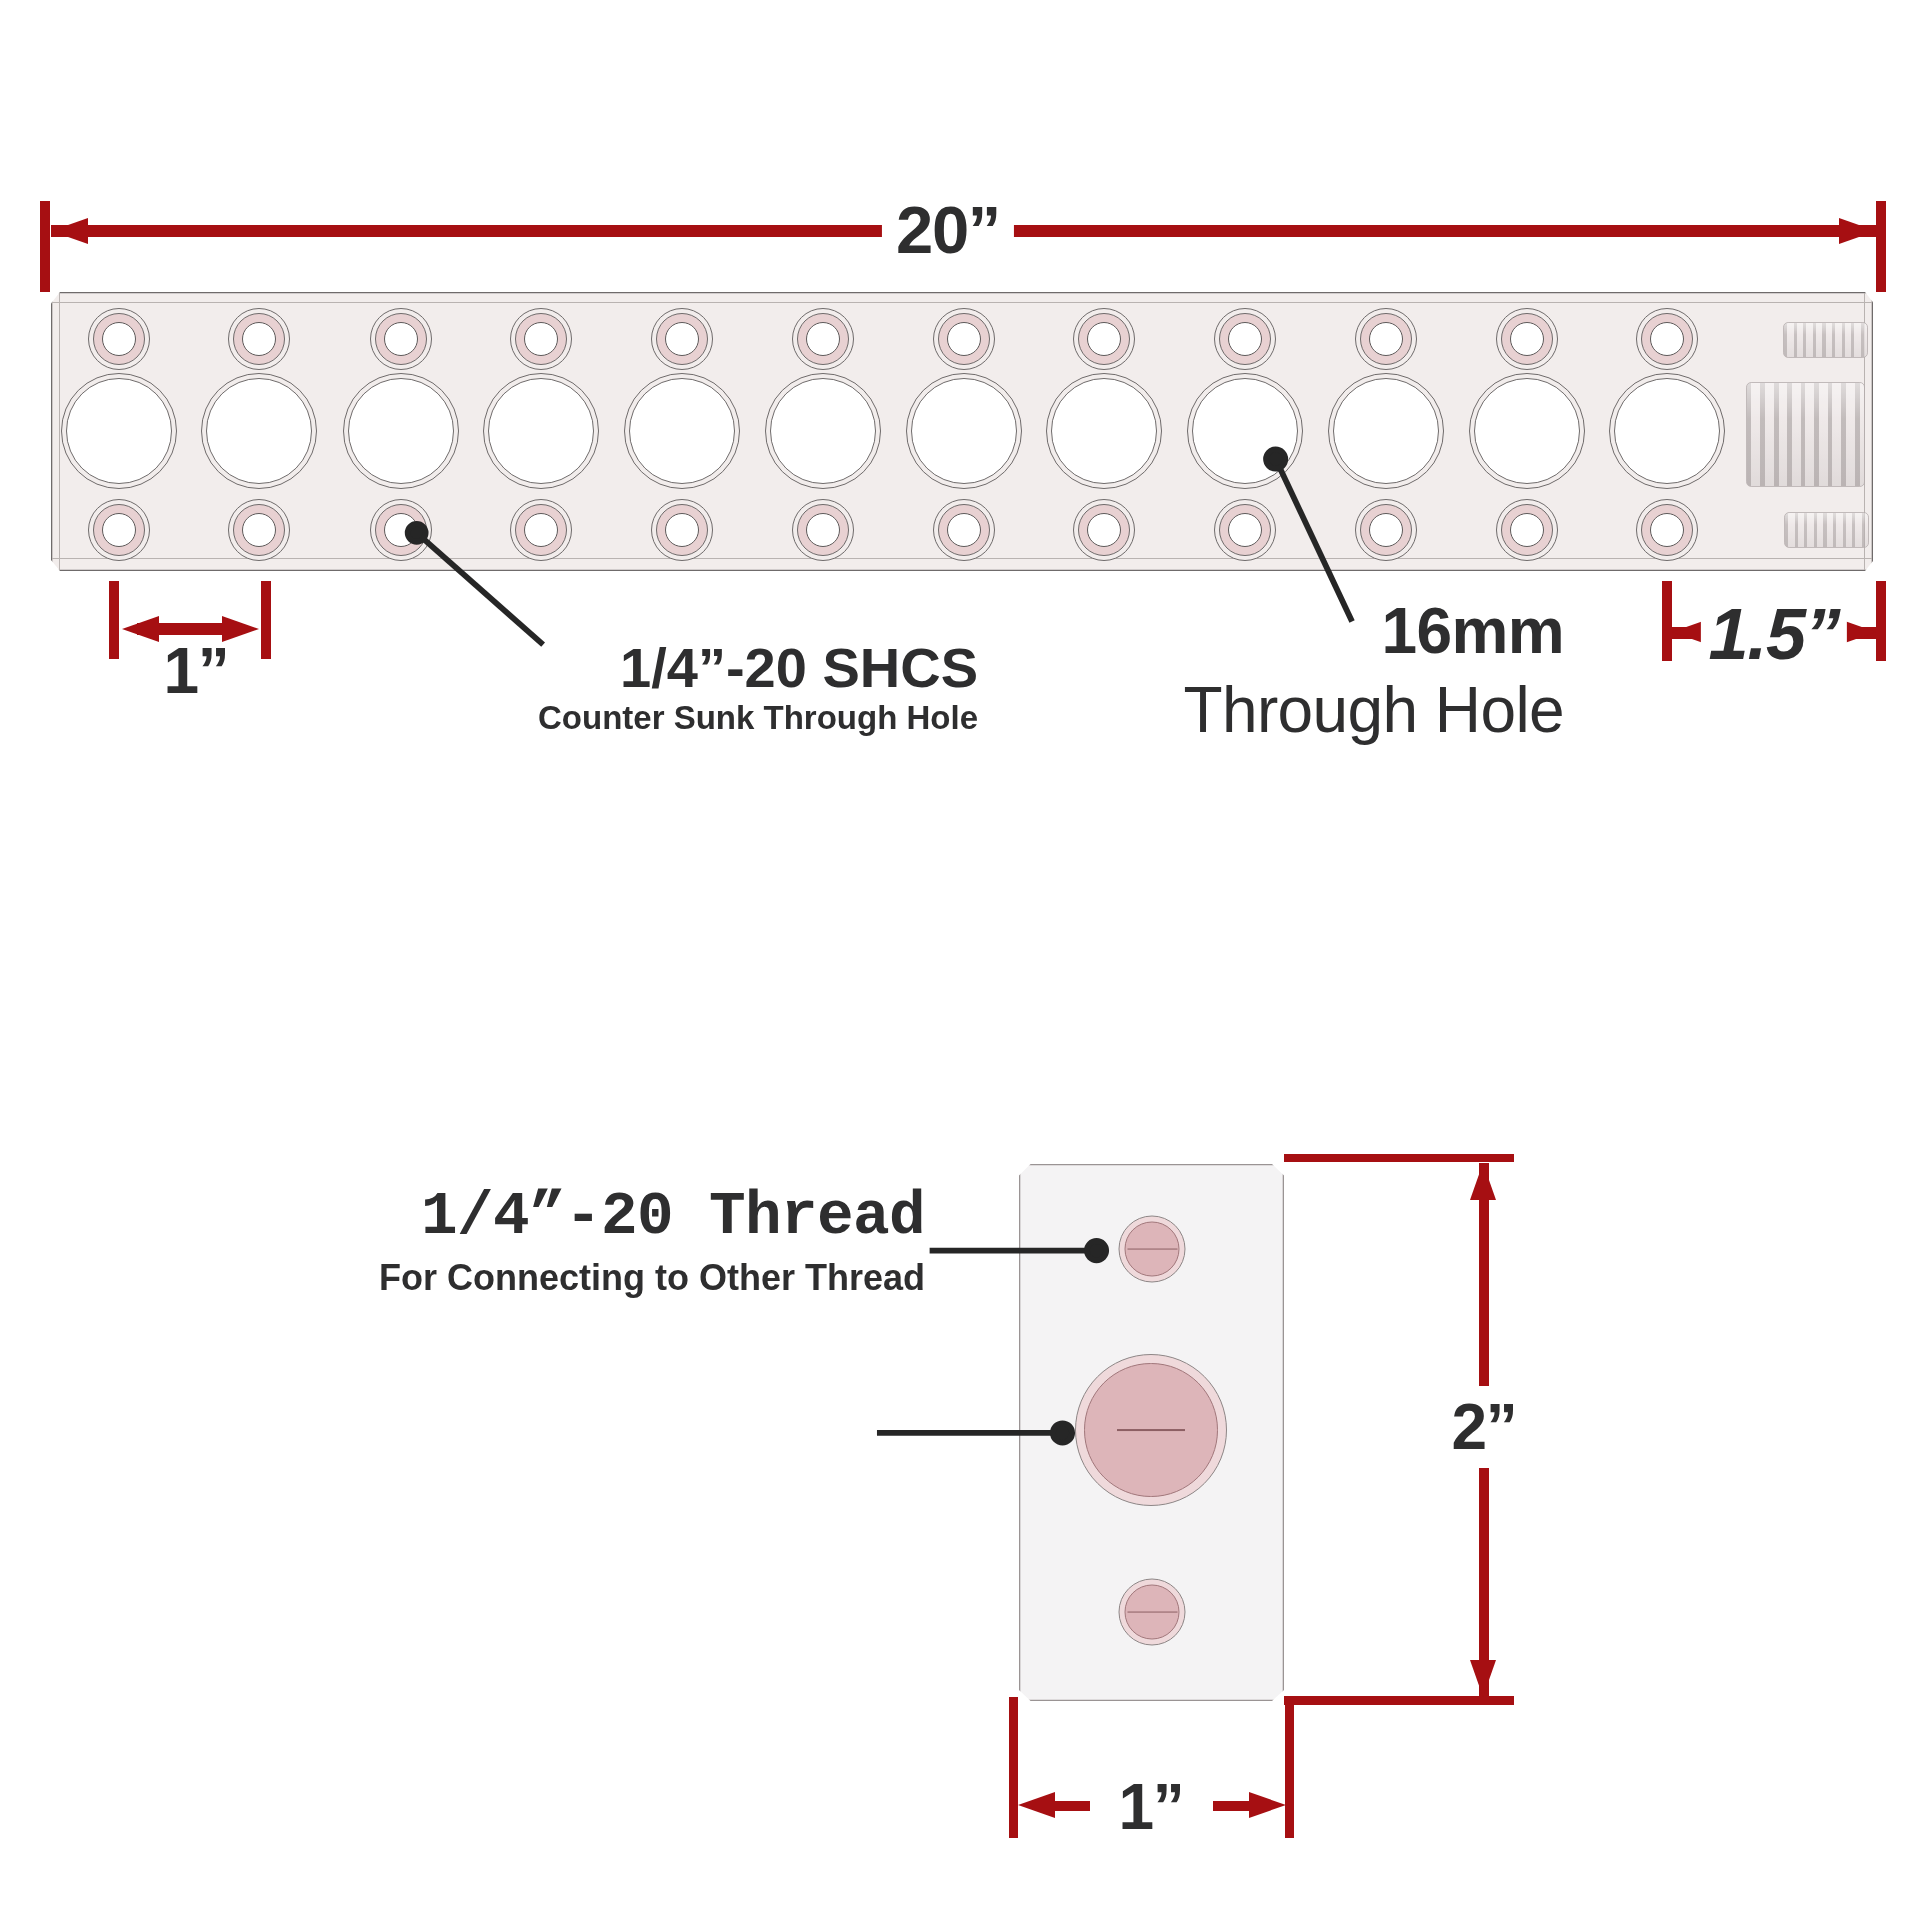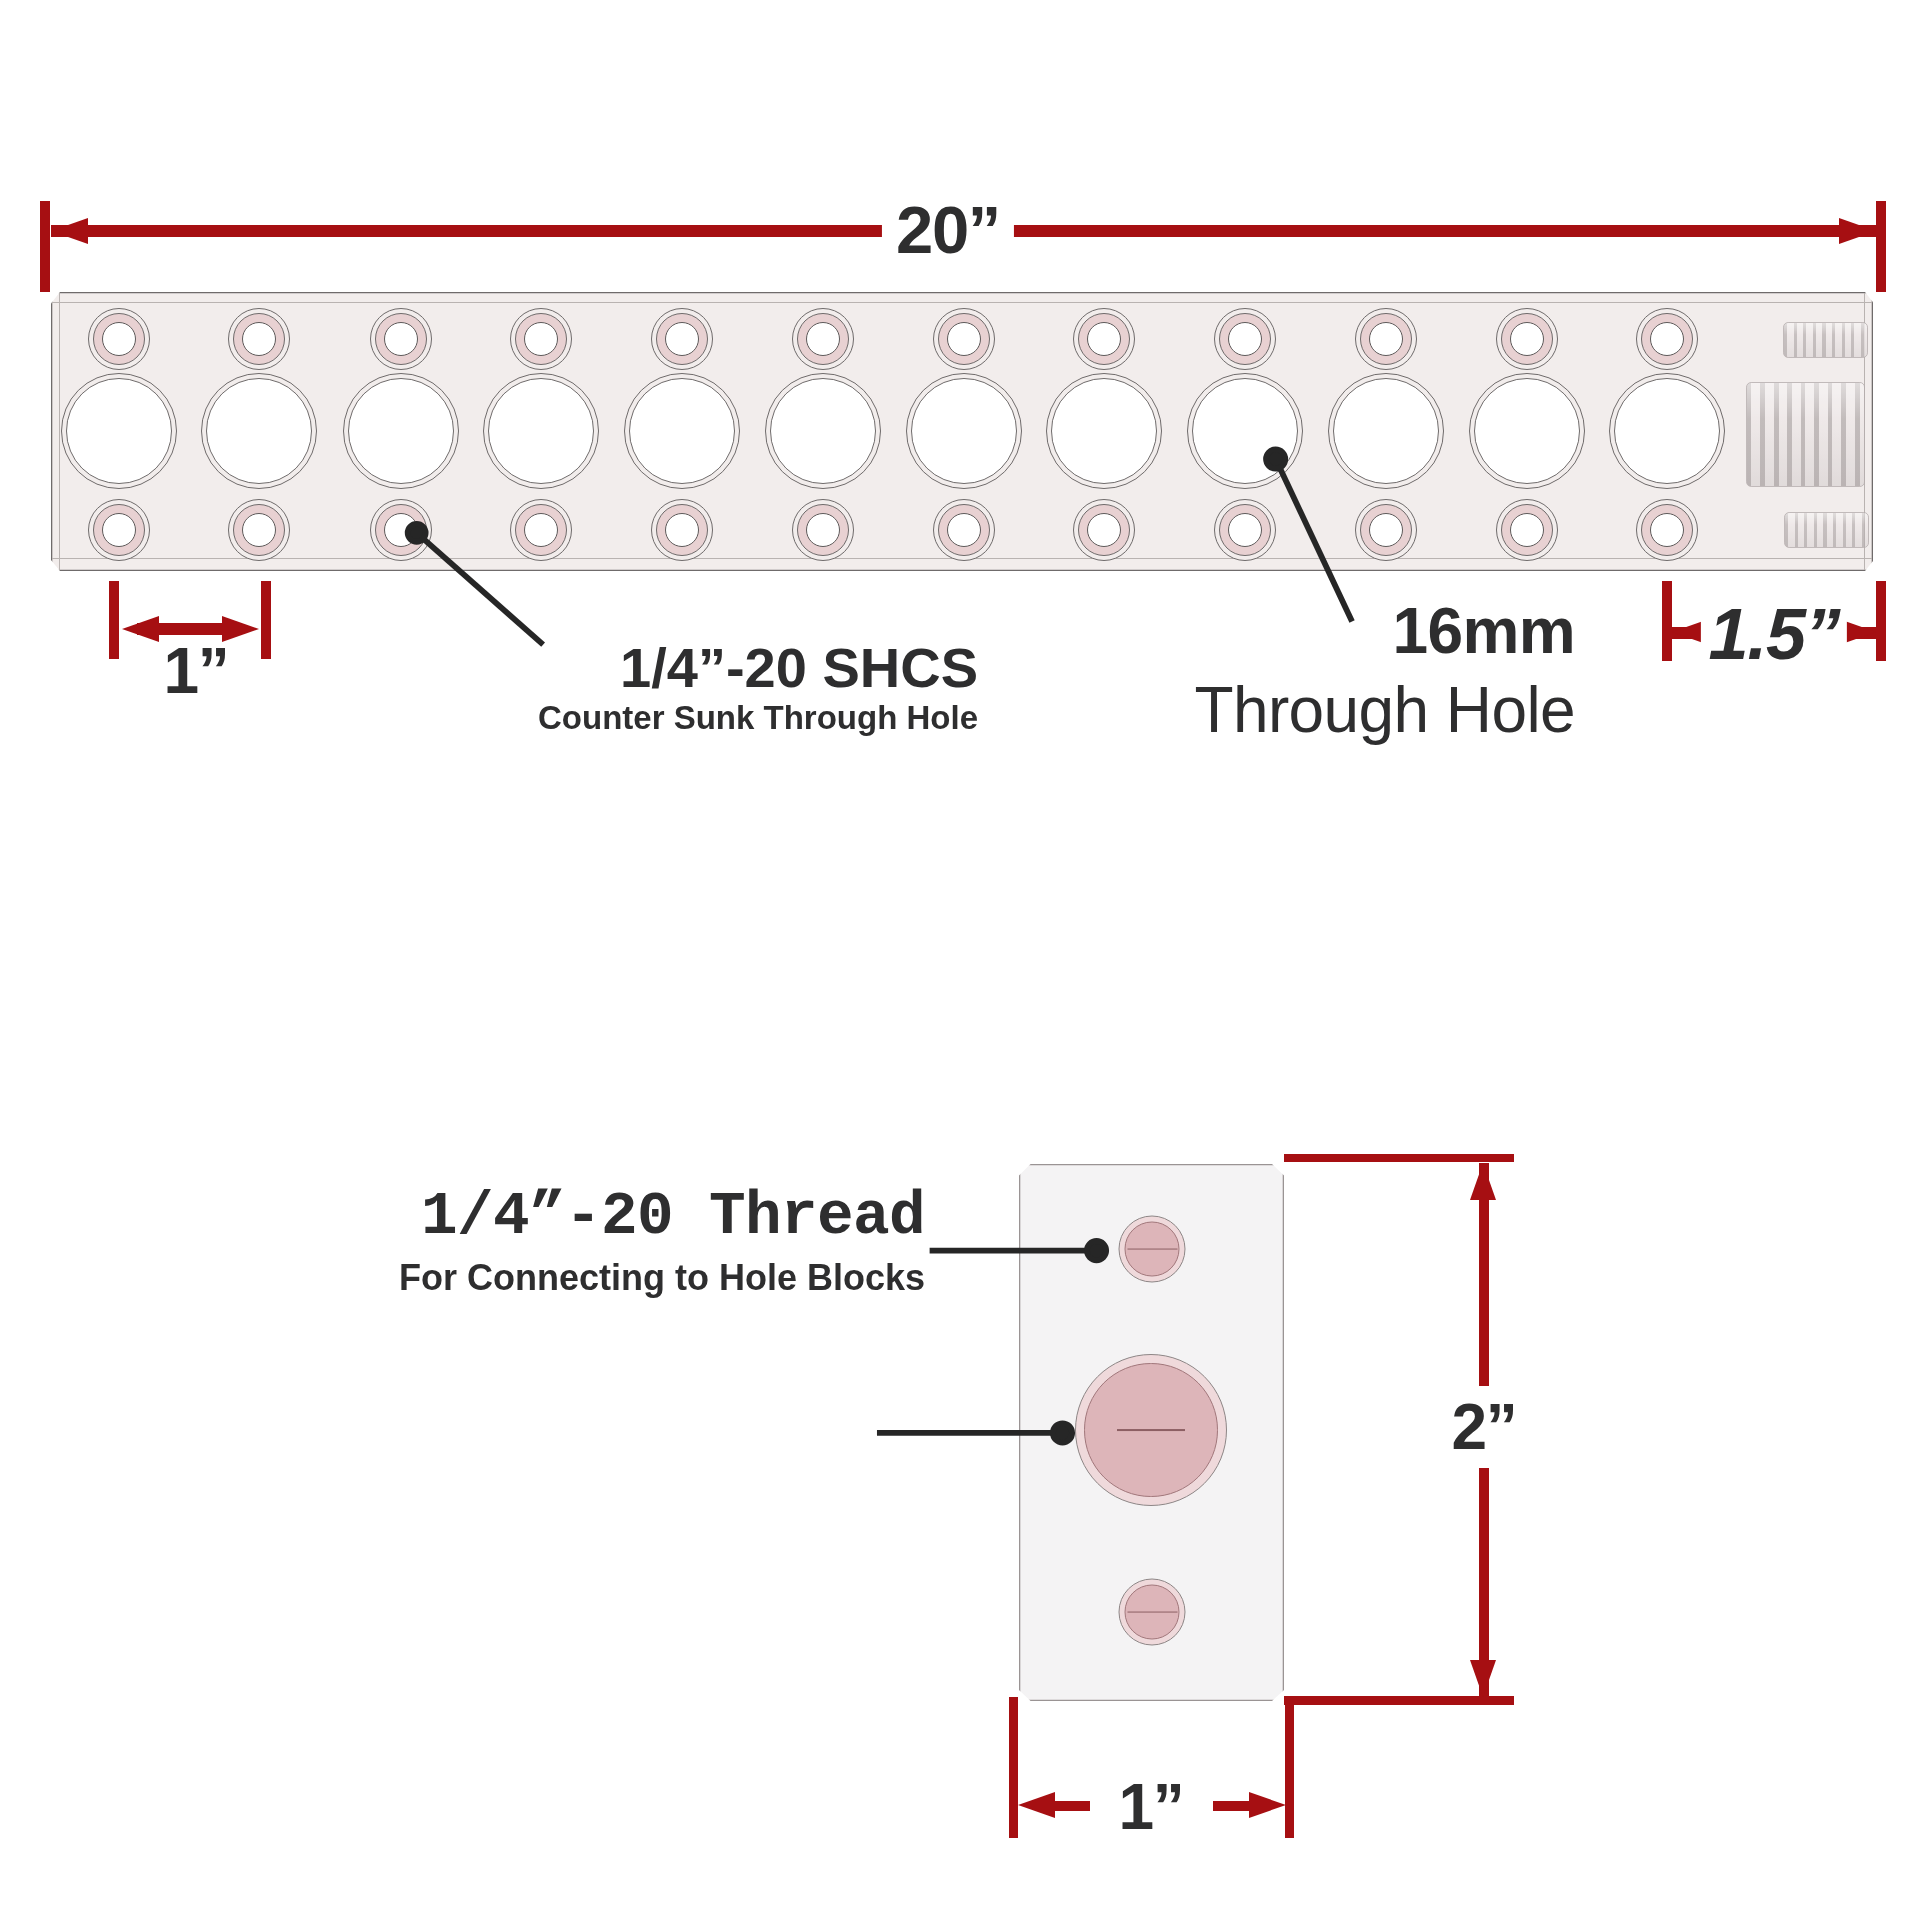--- a/index.html
+++ b/index.html
@@ -201,21 +201,21 @@
     <div class="dline" style="left:1672px;top:627px;width:204px;height:11.6px;"></div>
     <div class="arr left" style="left:1672px;top:619px;"></div>
     <div class="arr right" style="left:1839px;top:619px;"></div>
     <div class="dim-label mask" id="label-1p5" style="left:1774px;top:634px;padding:3.9px 7.7px;">1.5”</div>
   </div>
 
   <div class="callout" id="callout-shcs" style="right:948px;top:639px;">
     <div class="c-title">1/4”-20 SHCS</div>
     <div class="c-sub">Counter Sunk Through Hole</div>
   </div>
-  <div class="callout" id="callout-16mm" style="right:351px;top:598px;">
+  <div class="callout" id="callout-16mm" style="right:362px;top:598px;">
     <div class="c-title">16mm</div>
     <div class="c-title2">Through Hole</div>
   </div>
 
   <div id="block"></div>
 
   <div class="port small" style="left:1152px;top:1249px;">
     <div class="core"></div>
     <div class="slot"></div>
   </div>
@@ -242,21 +242,21 @@
     <div class="tick" style="left:1285px;top:1697px;width:9px;height:141px;"></div>
     <div class="dline" style="left:1053px;top:1801px;width:37px;height:9.6px;"></div>
     <div class="dline" style="left:1213px;top:1801px;width:37px;height:9.6px;"></div>
     <div class="arr left" style="left:1018px;top:1792px;"></div>
     <div class="arr right" style="left:1249px;top:1792px;"></div>
     <div class="dim-label" id="label-1-bottom" style="left:1151px;top:1807px;">1”</div>
   </div>
 
   <div class="callout" id="callout-quarter" style="right:1001px;top:1185px;">
     <div class="c-title">1/4”-20 Thread</div>
-    <div class="c-sub">For Connecting to Hole Blocks</div>
+    <div class="c-sub">For Connecting to Other Thread</div>
   </div>
 
   <svg class="abs" width="1926" height="1926" style="left:0;top:0;pointer-events:none;" viewBox="0 0 3000 3000">
     <g stroke="#262626" stroke-width="9" fill="#262626">
       <line x1="649" y1="830" x2="846" y2="1004"></line>
       <circle cx="649" cy="830" r="14"></circle>
       <line x1="1987" y1="715" x2="2106" y2="968"></line>
       <circle cx="1987" cy="715" r="15"></circle>
       <line x1="1448" y1="1948" x2="1695" y2="1948"></line>
       <circle cx="1708" cy="1948" r="15"></circle>

